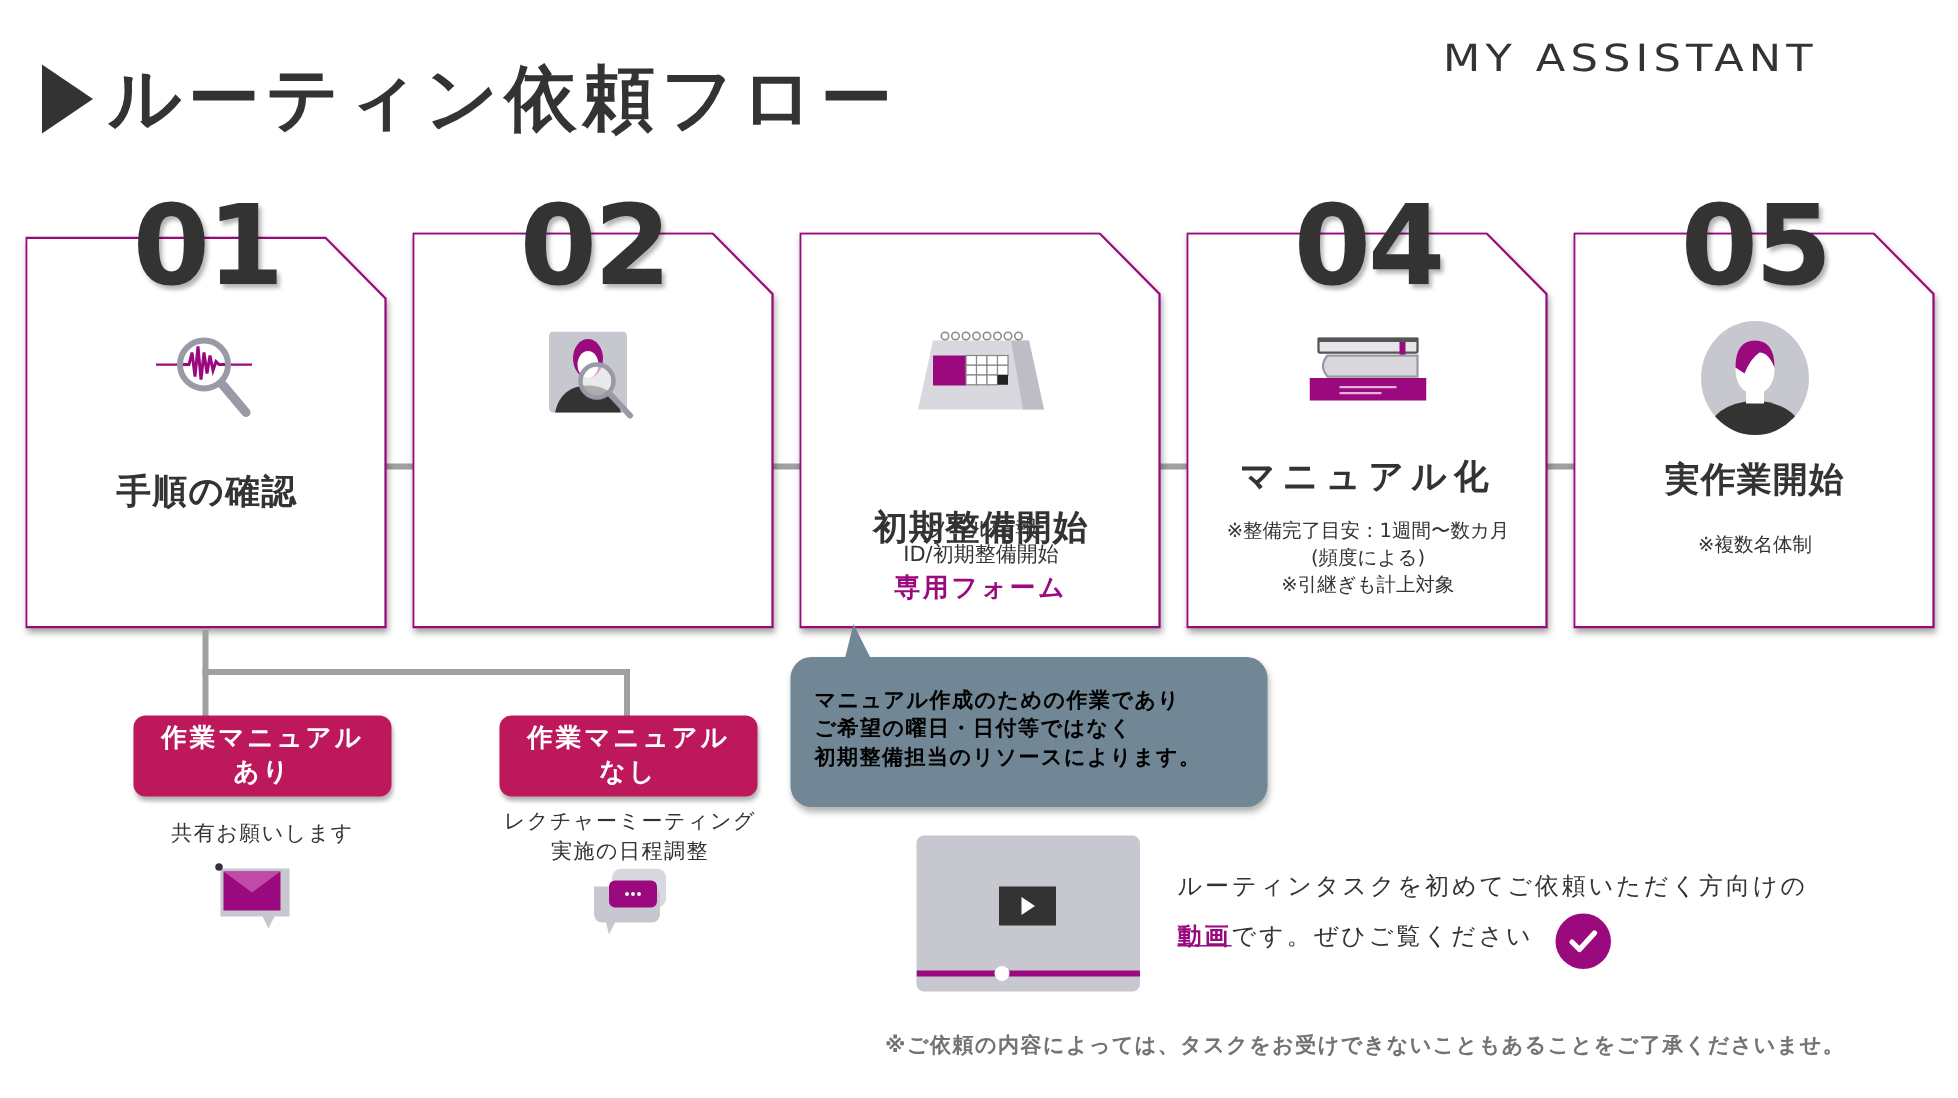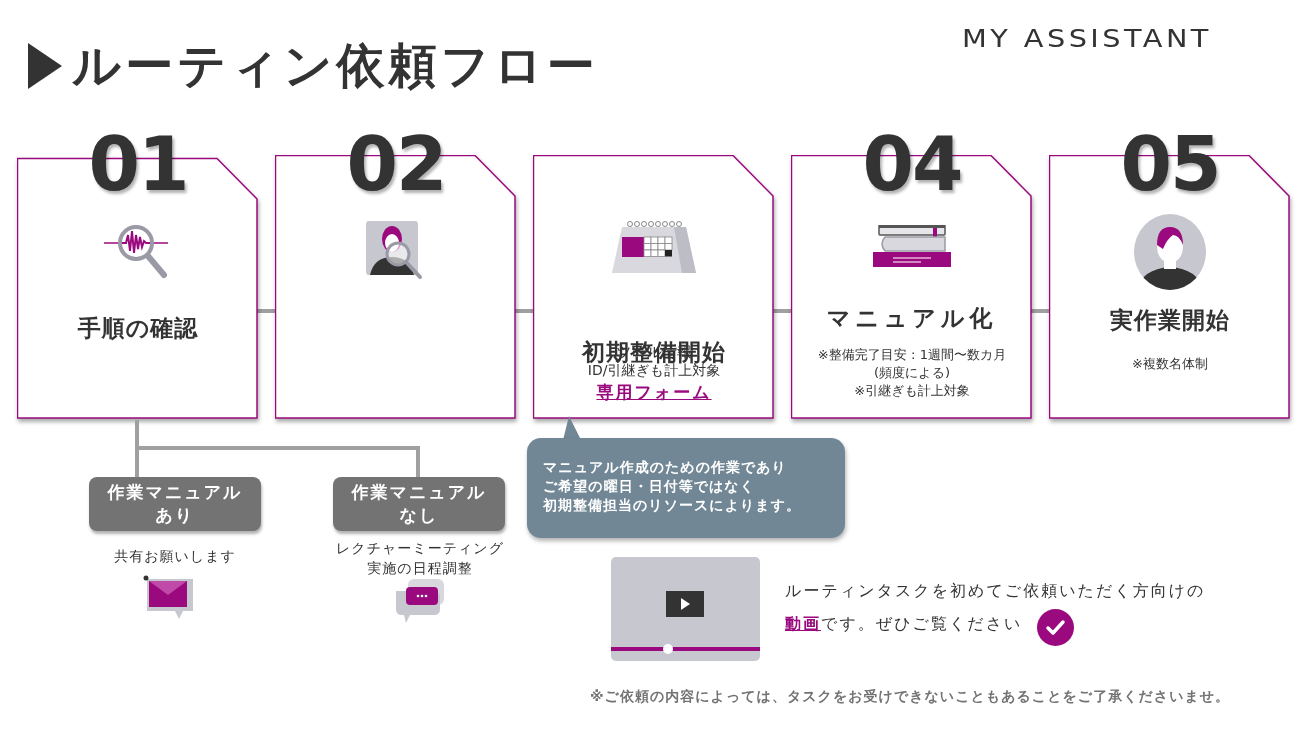--- a/index.html
+++ b/index.html
@@ -13,30 +13,30 @@
   .logo { position: absolute; left: 962px; top: 24px; font-family: "DejaVu Sans", sans-serif; font-size: 25px; letter-spacing: 3px; color: #333; font-weight: normal; transform: scaleX(1.15); transform-origin: left top; }
 
   .connector-h { position: absolute; top: 309px; height: 4px; background: #a0a0a0; }
 
   .card { position: absolute; top: 155px; width: 242px; height: 265px; }
   .card svg.frame { position: absolute; left: 0; top: 0; filter: drop-shadow(1px 3px 2px rgba(0,0,0,0.35)); }
   .card-num { position: absolute; left: 0; right: 0; top: -34px; text-align: center; font-size: 74px; font-weight: bold; color: #333; font-family: "DejaVu Sans", sans-serif; letter-spacing: -2px; text-shadow: 2px 3px 3px rgba(0,0,0,0.3); }
   .card-icon { position: absolute; left: 50%; transform: translateX(-50%); top: 62px; }
   .card-title { position: absolute; left: 0; right: 0; text-align: center; font-size: 23px; font-weight: bold; color: #333; line-height: 31px; letter-spacing: 1px; }
   .card-sub { position: absolute; left: 0; right: 0; text-align: center; font-size: 13px; color: #333; line-height: 18px; }
-  .card-link { color: #9a0a7e; font-weight: bold; text-decoration: underline; font-size: 17px; letter-spacing: 2px; cursor: pointer; }
+  .card-link { color: #9a0a7e; font-weight: bold; font-size: 17px; letter-spacing: 2px; cursor: pointer; }
 
   .tree-v1 { position: absolute; left: 135px; top: 420px; width: 4px; height: 60px; background: #a0a0a0; }
   .tree-h { position: absolute; left: 135px; top: 446px; width: 285px; height: 4px; background: #a0a0a0; }
   .tree-v2 { position: absolute; left: 416px; top: 446px; width: 4px; height: 34px; background: #a0a0a0; }
 
-  .badge { position: absolute; width: 172px; height: 54px; background: #737373; border-radius: 8px; color: #fff; text-align: center; font-size: 17px; font-weight: bold; line-height: 23px; padding-top: 4px; letter-spacing: 2px; box-shadow: 1px 3px 3px rgba(0,0,0,0.3); }
+  .badge { position: absolute; width: 172px; height: 54px; background: #be185d; border-radius: 8px; color: #fff; text-align: center; font-size: 17px; font-weight: bold; line-height: 23px; padding-top: 4px; letter-spacing: 2px; box-shadow: 1px 3px 3px rgba(0,0,0,0.3); }
   .branch-text { position: absolute; text-align: center; font-size: 14px; line-height: 20px; color: #333; letter-spacing: 1px; }
 
-  .callout { position: absolute; left: 527px; top: 438px; width: 318px; height: 100px; background: #718795; border-radius: 14px; color: #ffffff; font-size: 14px; font-weight: bold; line-height: 19px; padding: 20px 0 0 16px; box-shadow: 1px 3px 4px rgba(0,0,0,0.3); letter-spacing: 1px; }
+  .callout { position: absolute; left: 527px; top: 438px; width: 318px; height: 100px; background: #718795; border-radius: 14px; color: #000000; font-size: 14px; font-weight: bold; line-height: 19px; padding: 20px 0 0 16px; box-shadow: 1px 3px 4px rgba(0,0,0,0.3); letter-spacing: 1px; }
   .callout-tail { position: absolute; left: 563px; top: 416px; width: 0; height: 0; border-left: 6px solid transparent; border-right: 12px solid transparent; border-bottom: 24px solid #718795; }
 
   .video { position: absolute; left: 611px; top: 557px; width: 149px; height: 104px; background: #c7c7cf; border-radius: 5px; overflow: hidden; cursor: pointer; }
   .video-play { position: absolute; left: 55px; top: 34px; width: 38px; height: 26px; background: #333; }
   .video-play::after { content: ""; position: absolute; left: 15px; top: 7px; border-top: 6px solid transparent; border-bottom: 6px solid transparent; border-left: 9px solid #fff; }
   .video-bar { position: absolute; left: 0; right: 0; top: 90px; height: 4px; background: #9a0a7e; }
   .video-knob { position: absolute; left: 52px; top: 87px; width: 10px; height: 10px; border-radius: 50%; background: #fff; }
 
   .video-text { position: absolute; left: 785px; top: 574px; font-size: 16px; line-height: 33px; color: #333; letter-spacing: 2px; }
   .video-link { color: #9a0a7e; text-decoration: underline; font-weight: bold; cursor: pointer; }
@@ -122,21 +122,21 @@
         <rect x="34" y="31" width="7" height="6.5"></rect>
           <rect x="41" y="31" width="7" height="6.5"></rect>
           <rect x="48" y="31" width="7" height="6.5"></rect>
       </g>
       <rect x="55" y="31" width="7" height="6.5" fill="#222"></rect>
     </svg>
   </div>
   <div class="card-title" style="top:148px;margin-top:34px;">初期整備開始</div>
   <div class="card-sub" style="top:188px;font-size:14px;">
     <div style="font-size:15px;">ツール情報</div>
-    <div>ID/引継ぎも計上対象</div>
+    <div>ID/初期整備開始</div>
   </div>
   <div class="card-sub" style="top:228px;">
     <span class="card-link">専用フォーム</span>
   </div>
 </div>
 
 <div class="card" style="left:791px;">
   <svg class="frame" width="242" height="265">
       <polygon points="0.5,0.5 200,0.5 240,41 240,263 0.5,263" fill="#fff" stroke="#9a0a7e" stroke-width="1.5"></polygon>
     </svg>

